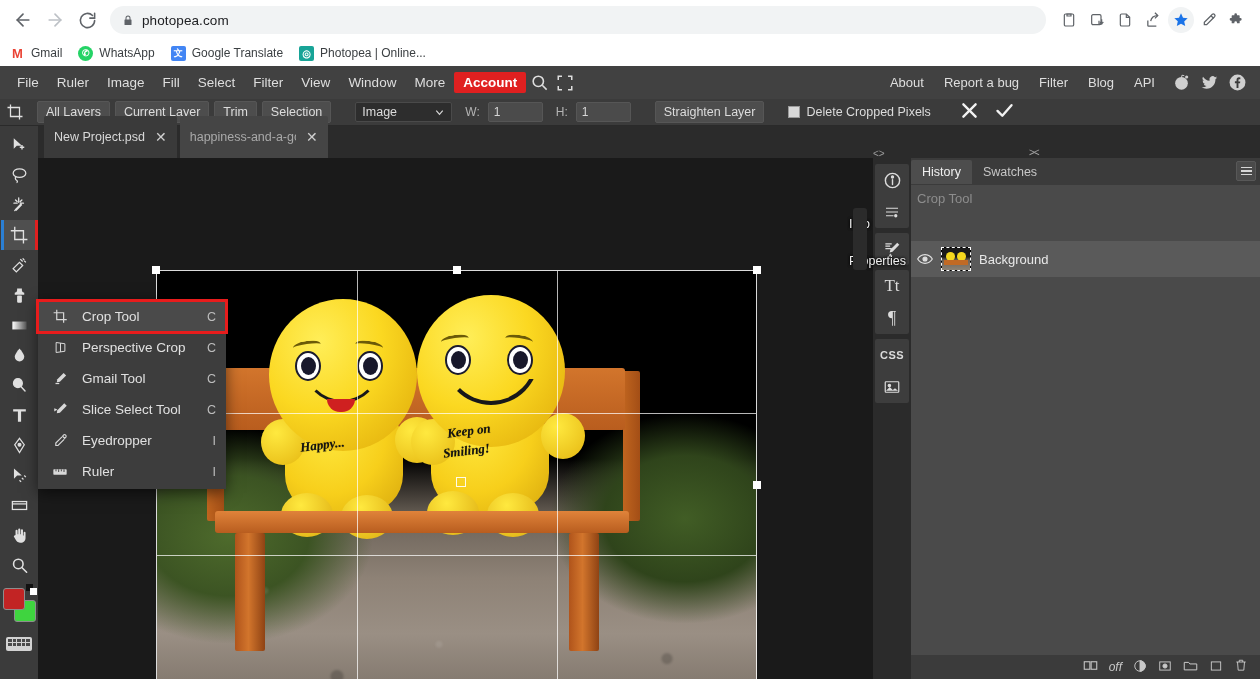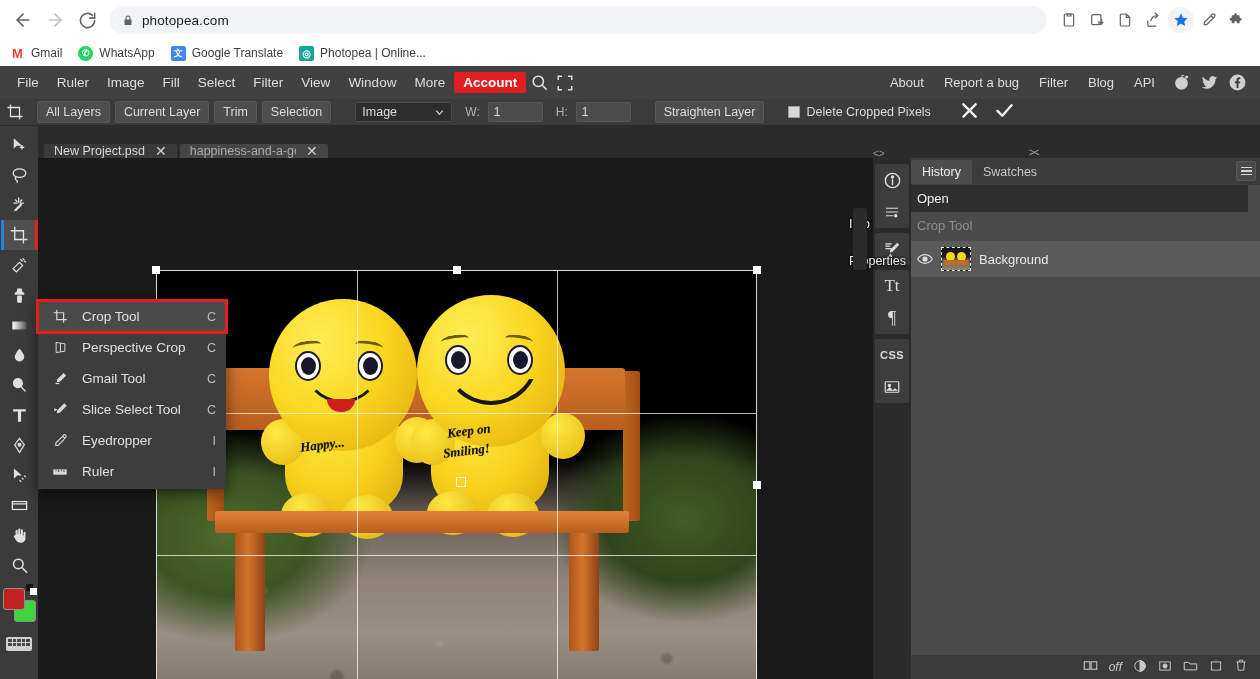--- a/index.html
+++ b/index.html
@@ -80,21 +80,21 @@
   .sw-mini { position:absolute; right:0px; top:-2px; width:11px; height:11px; }
   .sw-mini i { position:absolute; width:7px; height:7px; display:block;}
   .tool-kb { width:26px; height:14px; background:#d2d2d2; margin-top:7px; border-radius:2px;
              display:grid; grid-template-columns:repeat(5,1fr); grid-auto-rows:3px; gap:1px;
              padding:2px;}
   .tool-kb u { background:#4a4a4a; display:block;}
 
   
   .tabbar { position:absolute; left:38px; top:60px; right:0; height:32px; background:#2b2b2b;
             display:flex; align-items:flex-end; padding-left:6px;}
-  .tab { height:14px; display:flex; align-items:center; gap:10px; padding:0 10px;
+  .tab { height:42px; display:flex; align-items:center; gap:10px; padding:0 10px;
          font-size:12.5px; color:#d8d8d8; background:#3a3a3a; margin-right:3px; border-radius:2px 2px 0 0;}
   .tab.inactive { background:#454545; color:#a9a9a9; max-width:148px; }
   .tab .nm { overflow:hidden; white-space:nowrap; text-overflow:clip; }
   .tab .x { font-size:14px; color:#cfcfcf; line-height:1;}
 
   
   .canvaswrap { position:absolute; left:38px; top:92px; right:387px; bottom:0; background:#1a1a1a;
                 overflow:hidden; }
   .photo { position:absolute; left:119px; top:113px; width:600px; height:427px; overflow:hidden;
            background:#000; }
@@ -720,21 +720,20 @@
     <div class="ptabs">
       <div class="ptab on">History</div>
       <div class="ptab">Swatches</div>
       <div class="pburger">
           <i></i>
           <i></i>
           <i></i>
         </div>
     </div>
     <div class="histbody">
-      <div class="hrow sel">Open</div>
       <div class="hrow dim">Crop Tool</div>
     </div>
 
     <div class="ptabs">
       <div class="ptab on">Layers</div>
       <div class="ptab">Channels</div>
       <div class="ptab">Paths</div>
       <div class="pburger">
           <i></i>
           <i></i>

